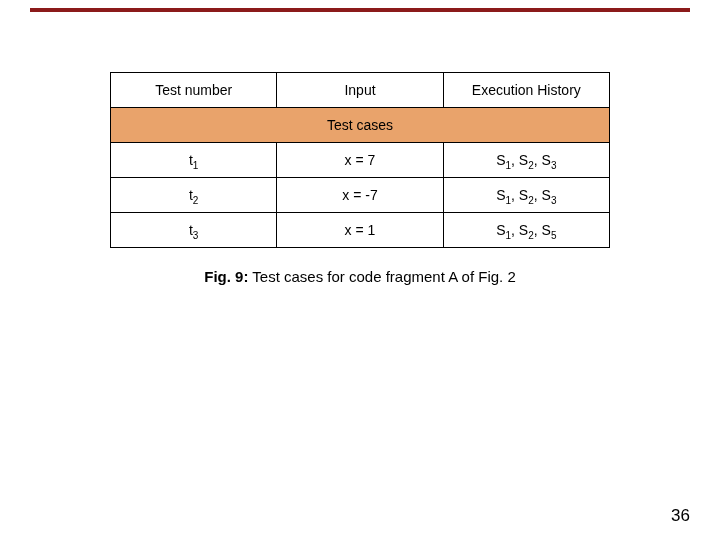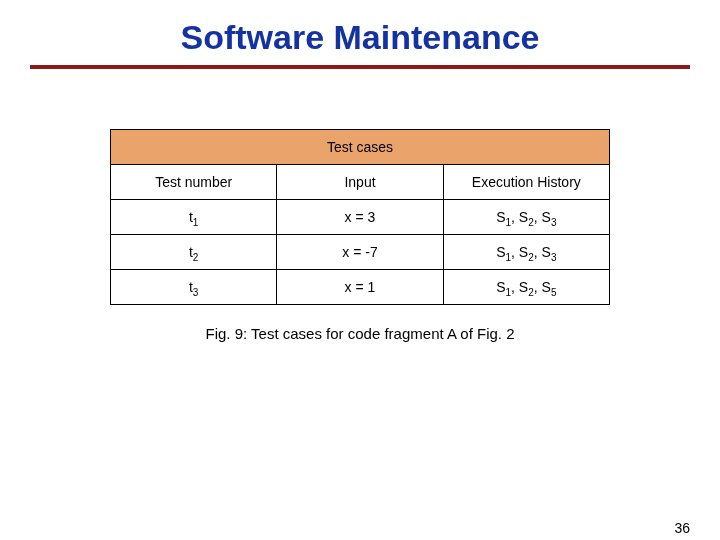--- a/index.html
+++ b/index.html
@@ -59,54 +59,53 @@
     font-size: 10px;
     vertical-align: sub;
     line-height: 0;
   }
   .caption {
     margin-top: 20px;
     text-align: center;
     font-size: 15px;
   }
   .caption .lead {
-    font-weight: normal;
+    font-weight: bold;
   }
   .pagenum {
     position: absolute;
     right: 30px;
     bottom: 22px;
-    font-size: 14px;
+    font-size: 17px;
     color: #000;
   }
 </style>
 </head>
 <body>
 
 <div class="slide">
 
-  <div class="title">Software Maintenance</div>
   <div class="hr"></div>
 
   <div class="table-wrap">
     <table>
       <tbody>
           <tr>
-        <th class="top-header" colspan="3">Test cases</th>
-      </tr>
-      <tr>
         <th class="col-header">Test number</th>
         <th class="col-header">Input</th>
         <th class="col-header">Execution History</th>
+      </tr>
+      <tr>
+        <th class="top-header" colspan="3">Test cases</th>
       </tr>
       </tbody>
         <tbody id="rows">
           <tr>
             <td>t<sub>1</sub></td>
-            <td>x = 3</td>
+            <td>x = 7</td>
             <td>S<sub>1</sub>, S<sub>2</sub>, S<sub>3</sub></td>
           </tr>
           <tr>
             <td>t<sub>2</sub></td>
             <td>x = -7</td>
             <td>S<sub>1</sub>, S<sub>2</sub>, S<sub>3</sub></td>
           </tr>
           <tr>
             <td>t<sub>3</sub></td>
             <td>x = 1</td>

